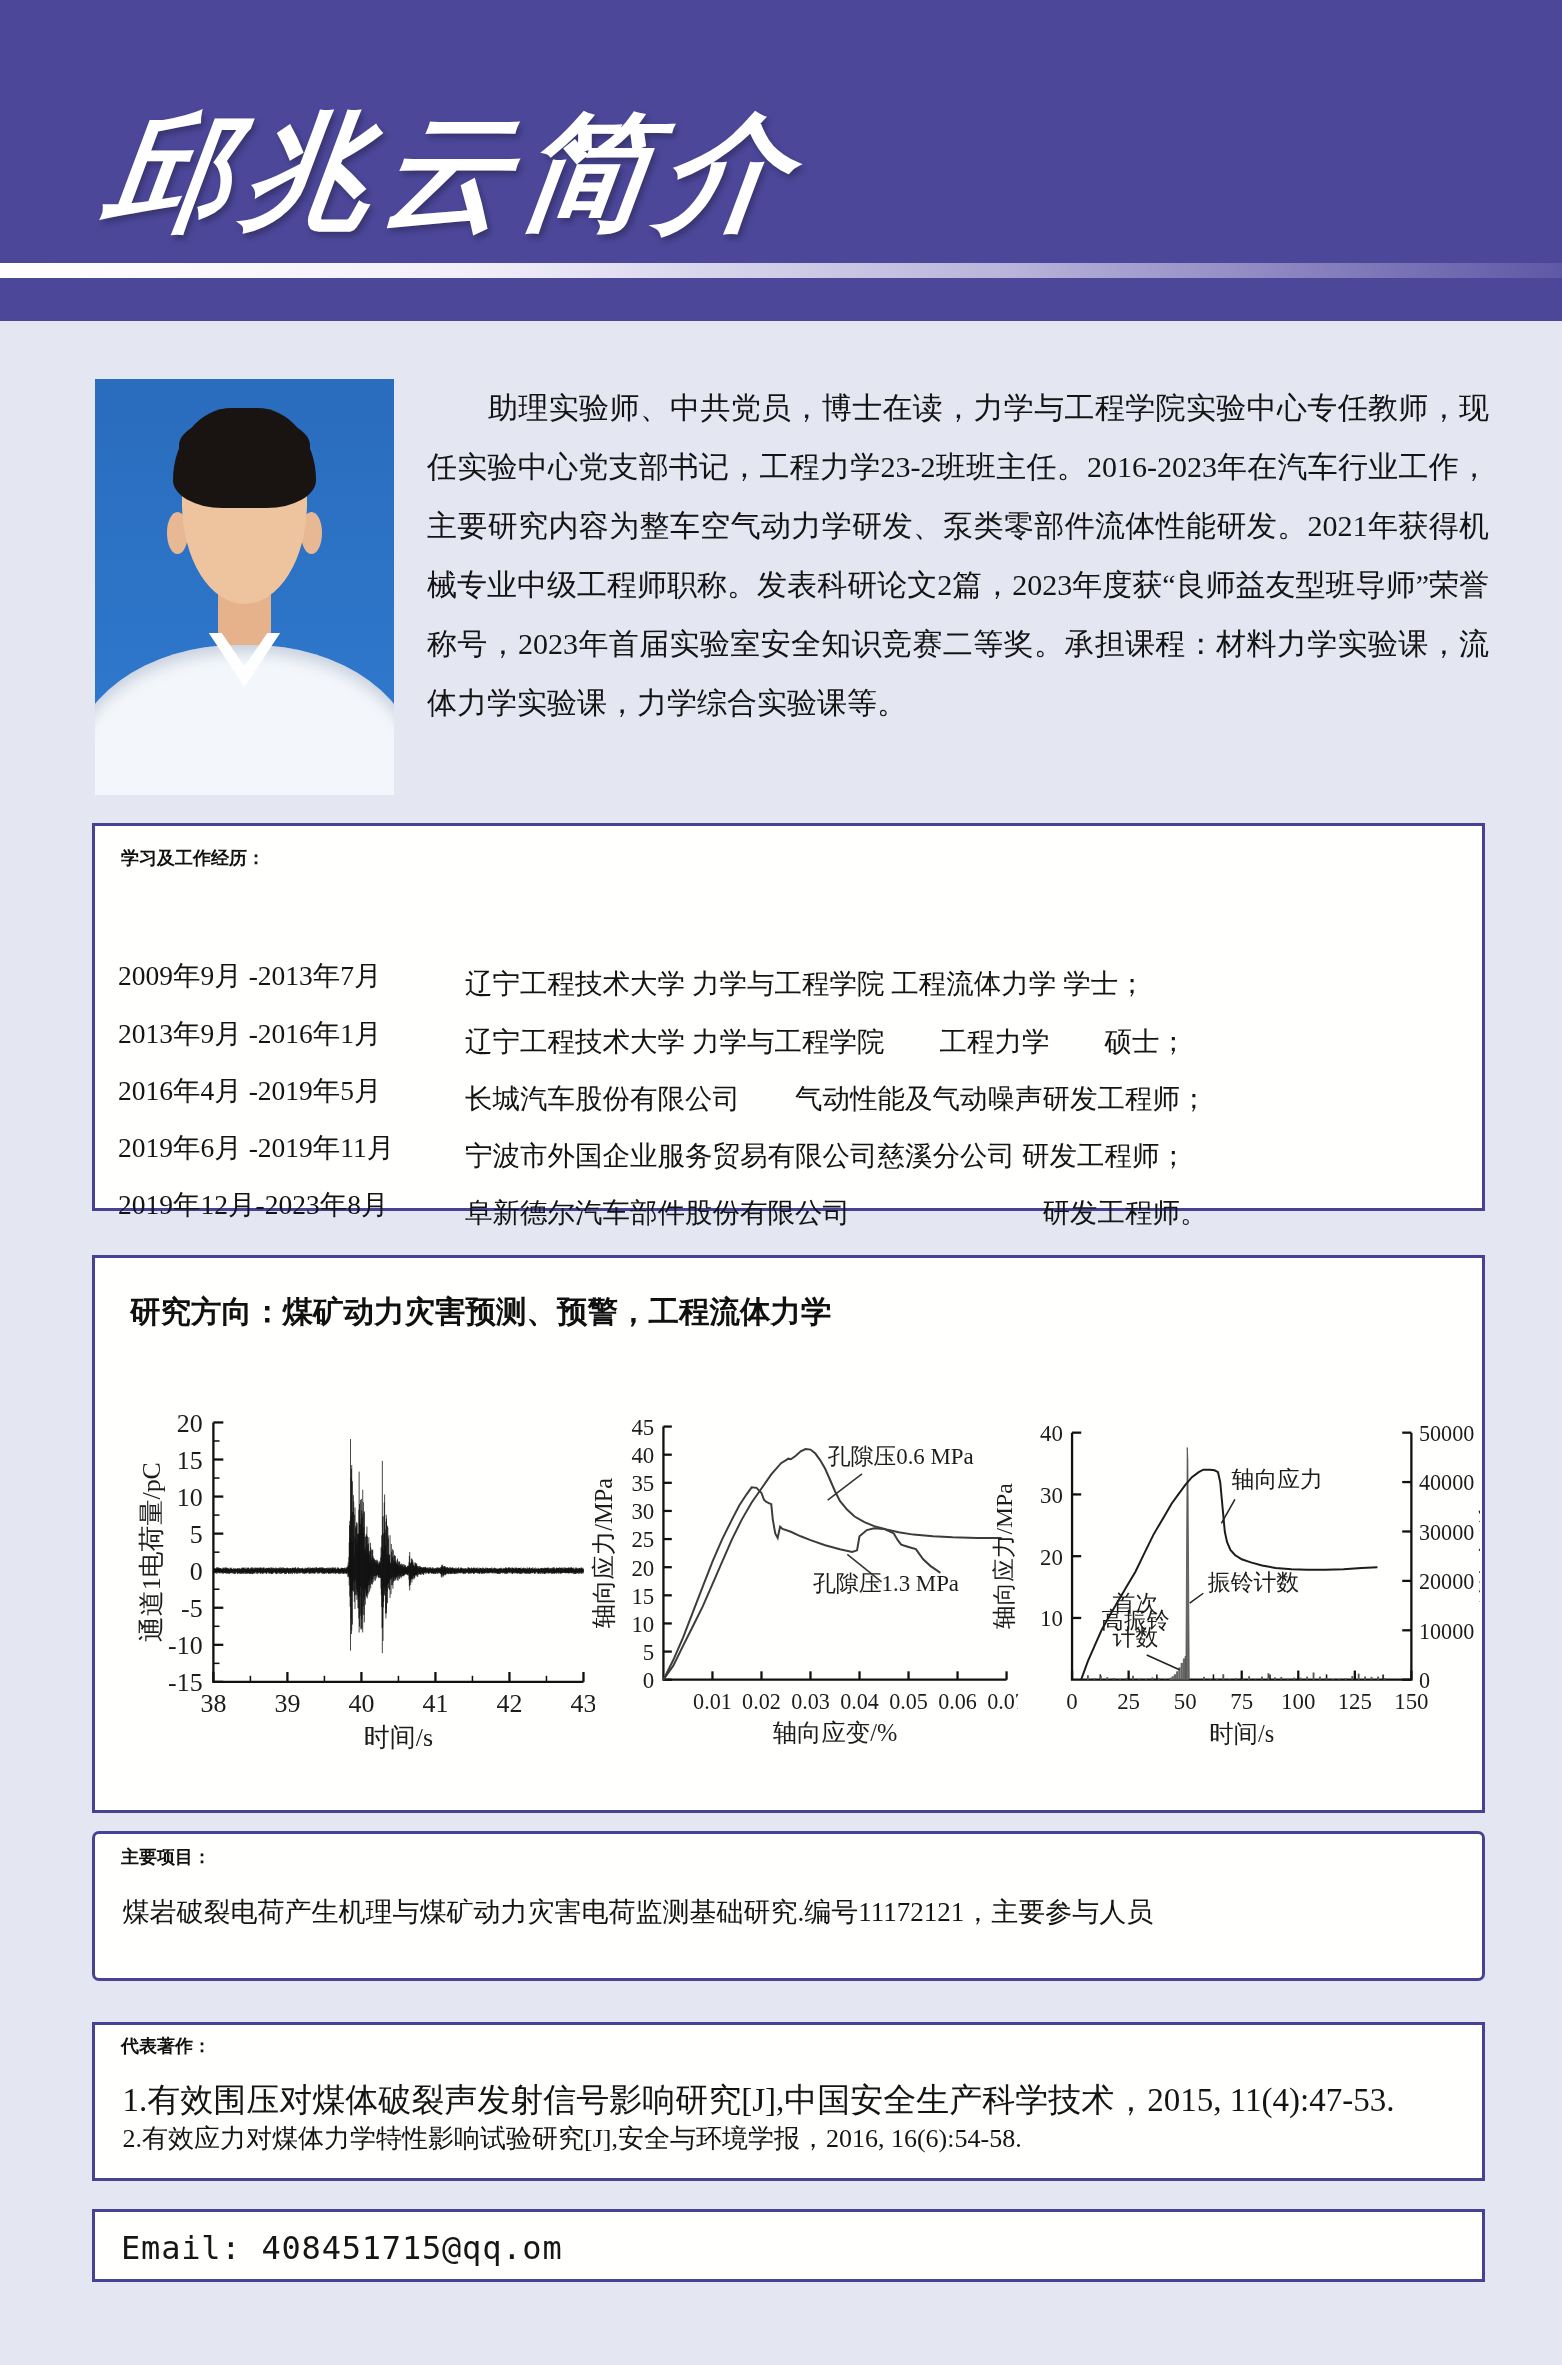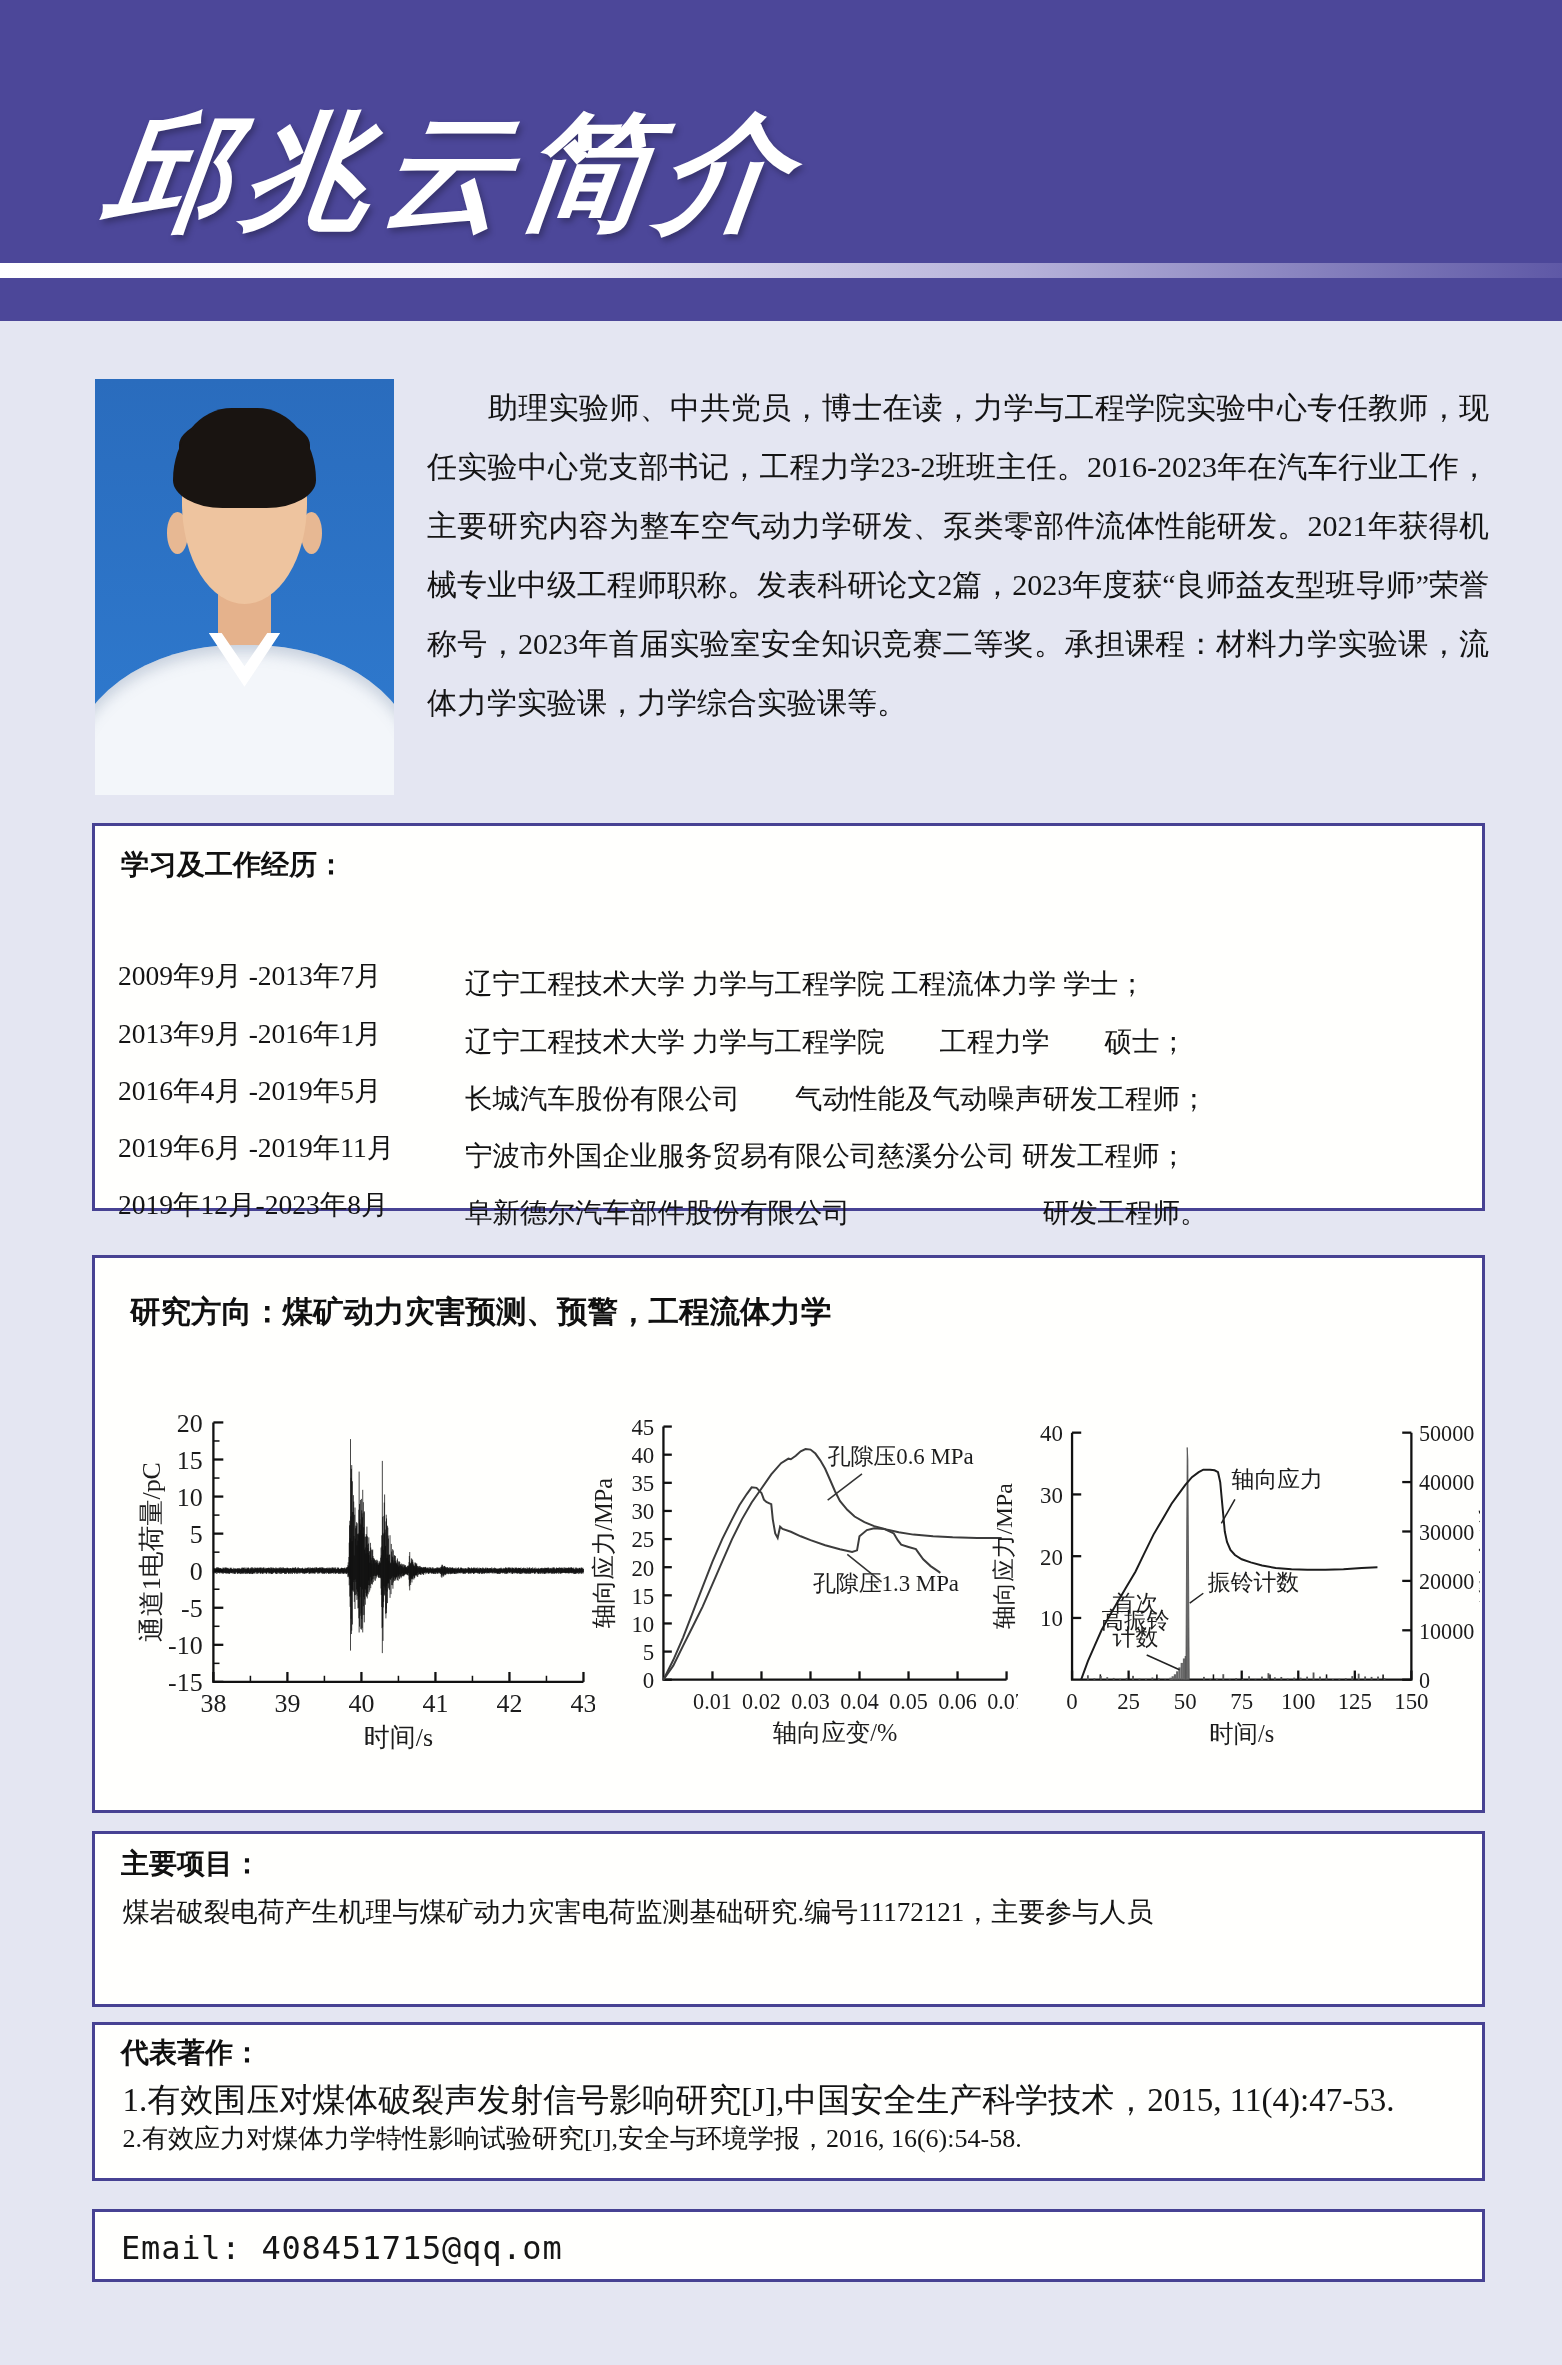--- a/index.html
+++ b/index.html
@@ -26,24 +26,24 @@
   .p-shirt{position:absolute;left:-8%;bottom:-6%;width:116%;height:42%;background:#f3f6fa;
         border-radius:48% 48% 0 0 / 70% 70% 0 0;box-shadow:inset 0 7.6px 13.7px rgba(120,140,170,.35);}
   .p-collar{position:absolute;left:38%;bottom:26%;width:24%;height:13%;background:#ffffff;
         clip-path:polygon(0 0,50% 100%,100% 0,82% 0,50% 62%,18% 0);}
   .intro{position:absolute;left:427px;top:378px;width:1062px;font-size:30px;line-height:59px;
         color:#141414;text-align:justify;text-indent:61px;}
   .box{position:absolute;left:92px;width:1393px;background:#fffffd;border:3.1px solid #474293;
         box-sizing:border-box;}
   #box-exp{top:823px;height:388px;}
   #box-research{top:1255px;height:558px;}
-  #box-projects{top:1831px;height:176px;}
+  #box-projects{top:1831px;height:150px;border-radius:7px;}
   #box-pubs{top:2022px;height:159px;}
   #box-email{top:2209px;height:73px;}
-  .box-heading{position:absolute;font-weight:bold;font-size:28px;color:#101010;
+  .box-heading{position:absolute;font-weight:bold;font-size:18px;color:#101010;
         font-family:"Liberation Sans",sans-serif;white-space:nowrap;}
   .exp-row{position:absolute;height:34px;font-size:27.5px;color:#141414;white-space:pre;}
   .exp-period{position:absolute;left:23px;white-space:pre;margin-top:24px;}
   .exp-detail{position:absolute;left:370px;white-space:pre;}
   .proj-item,.pub-item{position:absolute;left:27.5px;font-size:27px;color:#141414;white-space:pre;}
   .email-line{position:absolute;left:26px;top:17px;font-size:32px;color:#161616;
         font-family:"DejaVu Sans Mono",monospace;letter-spacing:0.8px;}
   .chart{position:absolute;top:153px;}
   #chart1{left:42px;} #chart2{left:496px;} #chart3{left:897px;}
   svg text{font-family:"Liberation Serif",serif;fill:#1c1c1c;}

